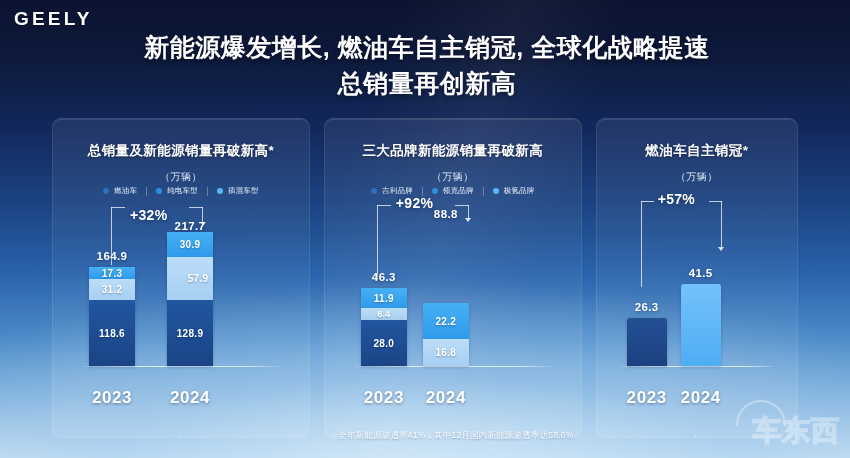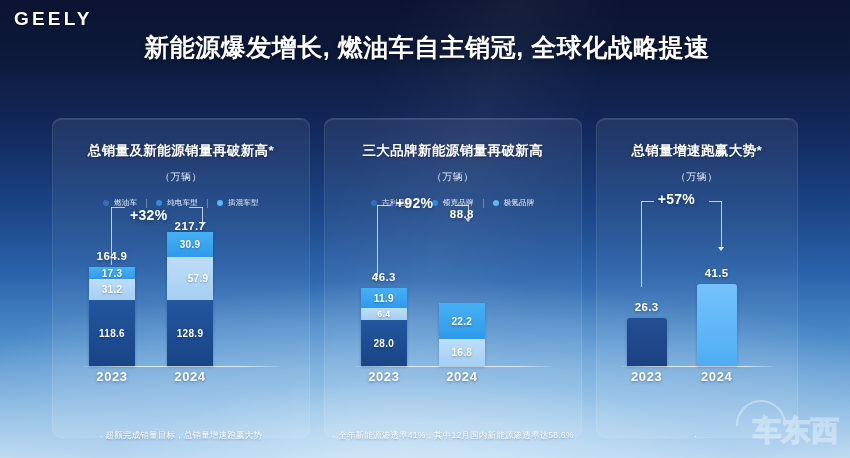--- a/index.html
+++ b/index.html
@@ -51,21 +51,21 @@
   .card.c3{width:202px;}
 
   .card-title{
     margin-top:23px;text-align:center;color:#ffffff;font-size:13.5px;font-weight:bold;
     letter-spacing:.4px;text-shadow:0 1px 3px rgba(0,0,20,.4);
   }
   .card-unit{
     margin-top:10px;text-align:center;color:#dfeaf8;font-size:10px;letter-spacing:.5px;
   }
 
-  .legend{margin-top:14px;display:flex;justify-content:center;align-items:center;gap:0;}
+  .legend{margin-top:2px;display:flex;justify-content:center;align-items:center;gap:0;}
   .lg-item{display:flex;align-items:center;gap:5px;padding:0 9px;}
   .lg-dot{width:6px;height:6px;border-radius:50%;display:block;}
   .lg-label{color:#e8f1fb;font-size:7.5px;letter-spacing:.2px;white-space:nowrap;}
   .lg-sep{width:1px;height:9px;background:rgba(255,255,255,.30);}
 
   
   .plot{position:absolute;left:0;right:0;bottom:46px;height:196px;}
   .axis{
     position:absolute;left:30px;right:30px;bottom:24px;height:1px;
     background:linear-gradient(90deg, rgba(255,255,255,.12), rgba(255,255,255,.72) 18%, rgba(255,255,255,.72) 82%, rgba(255,255,255,.12));
@@ -74,22 +74,22 @@
   .bar{width:46px;border-radius:2px 2px 0 0;position:relative;box-shadow:0 1px 3px rgba(0,20,60,.25);}
   .seg{position:relative;display:flex;align-items:center;justify-content:center;}
   .seg span{
     font-size:10px;font-weight:bold;letter-spacing:.3px;
     text-shadow:0 1px 2px rgba(0,25,60,.35);
   }
   .seg.dark span{color:#ffffff;}
   .seg.pale span{color:#ffffff;}
   .seg.bright span{color:#ffffff;}
   .xlabel{
-    position:absolute;top:100%;left:-9px;width:64px;margin-top:3px;text-align:center;
-    color:#ffffff;font-size:13px;font-weight:bold;letter-spacing:.6px;
+    position:absolute;top:100%;left:-9px;width:64px;margin-top:22px;text-align:center;
+    color:#ffffff;font-size:17px;font-weight:bold;letter-spacing:.6px;
     text-shadow:0 1px 3px rgba(0,20,60,.4);
   }
   .total{
     position:absolute;left:-9px;width:64px;text-align:center;
     color:#ffffff;font-size:11.5px;font-weight:bold;letter-spacing:.4px;
     text-shadow:0 1px 3px rgba(0,20,60,.45);
   }
 
   
   .growth{position:absolute;}
@@ -131,20 +131,21 @@
 </style>
 </head>
 <body>
 
 <div id="slide">
 
   <div class="logo">GEELY</div>
 
   <div class="headline">
     <span class="l1">新能源爆发增长, 燃油车自主销冠, 全球化战略提速</span>
+    <span class="l2">总销量再创新高</span>
   </div>
 
   <div class="cards">
 
     <div class="card c1">
       <div class="card-title">总销量及新能源销量再破新高*</div>
       <div class="card-unit">（万辆）</div>
       <div class="legend">
         <div class="lg-item">
           <span class="lg-dot" style="background:#2f6fbd"></span>
@@ -249,37 +250,37 @@
             <div class="seg pale" style="height:12px;background:linear-gradient(180deg,#bcddf8,#a6cff2);">
               <span style="color:#ffffff;font-size:9px;">6.4</span>
             </div>
             <div class="seg dark" style="height:46px;background:linear-gradient(180deg,#22569e,#1a4486);">
               <span>28.0</span>
             </div>
           </div>
           <div class="xlabel">2023</div>
         </div>
 
-        <div class="bar-group" style="left:114px;">
+        <div class="bar-group" style="left:98px;">
           <div class="total" style="bottom:146px;">88.8</div>
           <div class="bar">
             <div class="seg bright" style="height:36px;background:linear-gradient(180deg,#46b0f5,#2f9aea);">
               <span>22.2</span>
             </div>
             <div class="seg pale" style="height:27px;background:linear-gradient(180deg,#bcddf8,#a6cff2);">
               <span style="color:#ffffff;">16.8</span>
             </div>
           </div>
           <div class="xlabel">2024</div>
         </div>
       </div>
     </div>
 
     <div class="card c3">
-      <div class="card-title">总销量增速跑赢大势*</div>
+      <div class="card-title">燃油车自主销冠*</div>
       <div class="card-unit">（万辆）</div>
 
       <div class="plot" style="bottom:46px;height:196px;">
         <div class="axis" style="left:24px;right:24px;"></div>
 
         <div class="growth" style="left:0;top:-6px;width:100%;height:60px;">
           <div class="gl" style="left:44px;top:12px;width:1px;height:86px;"></div>
           <div class="gl" style="left:44px;top:12px;width:13px;height:1px;"></div>
           <div class="gl" style="left:112px;top:12px;width:13px;height:1px;"></div>
           <div class="gl" style="left:124px;top:12px;width:1px;height:47px;"></div>
@@ -288,36 +289,35 @@
         </div>
 
         <div class="bar-group" style="left:30px;width:40px;">
           <div class="total" style="bottom:53px;left:-12px;width:64px;">26.3</div>
           <div class="bar" style="width:40px;">
             <div class="seg dark" style="height:48px;background:linear-gradient(180deg,#234f93,#1c4182);border-radius:3px 3px 0 0;"></div>
           </div>
           <div class="xlabel" style="left:-12px;width:64px;">2023</div>
         </div>
 
-        <div class="bar-group" style="left:100px;width:40px;">
+        <div class="bar-group" style="left:84px;width:40px;">
           <div class="total" style="bottom:87px;left:-12px;width:64px;">41.5</div>
           <div class="bar" style="width:40px;">
             <div class="seg bright" style="height:82px;background:linear-gradient(180deg,#74c2fa,#4fadf4);border-radius:3px 3px 0 0;"></div>
           </div>
           <div class="xlabel" style="left:-12px;width:64px;">2024</div>
         </div>
       </div>
     </div>
 
   </div>
 
   <div class="foot-row">
     <div class="foot-cell f1">
       <span class="dot">·</span>
-      <span class="txt">超额完成销量目标，总销量增速跑赢大势</span>
     </div>
     <div class="foot-cell f2">
       <span class="dot">·</span>
       <span class="txt">全年新能源渗透率41%，其中12月国内新能源渗透率达58.6%</span>
     </div>
     <div class="foot-cell f3">
       <span class="dot">·</span>
     </div>
   </div>
 

